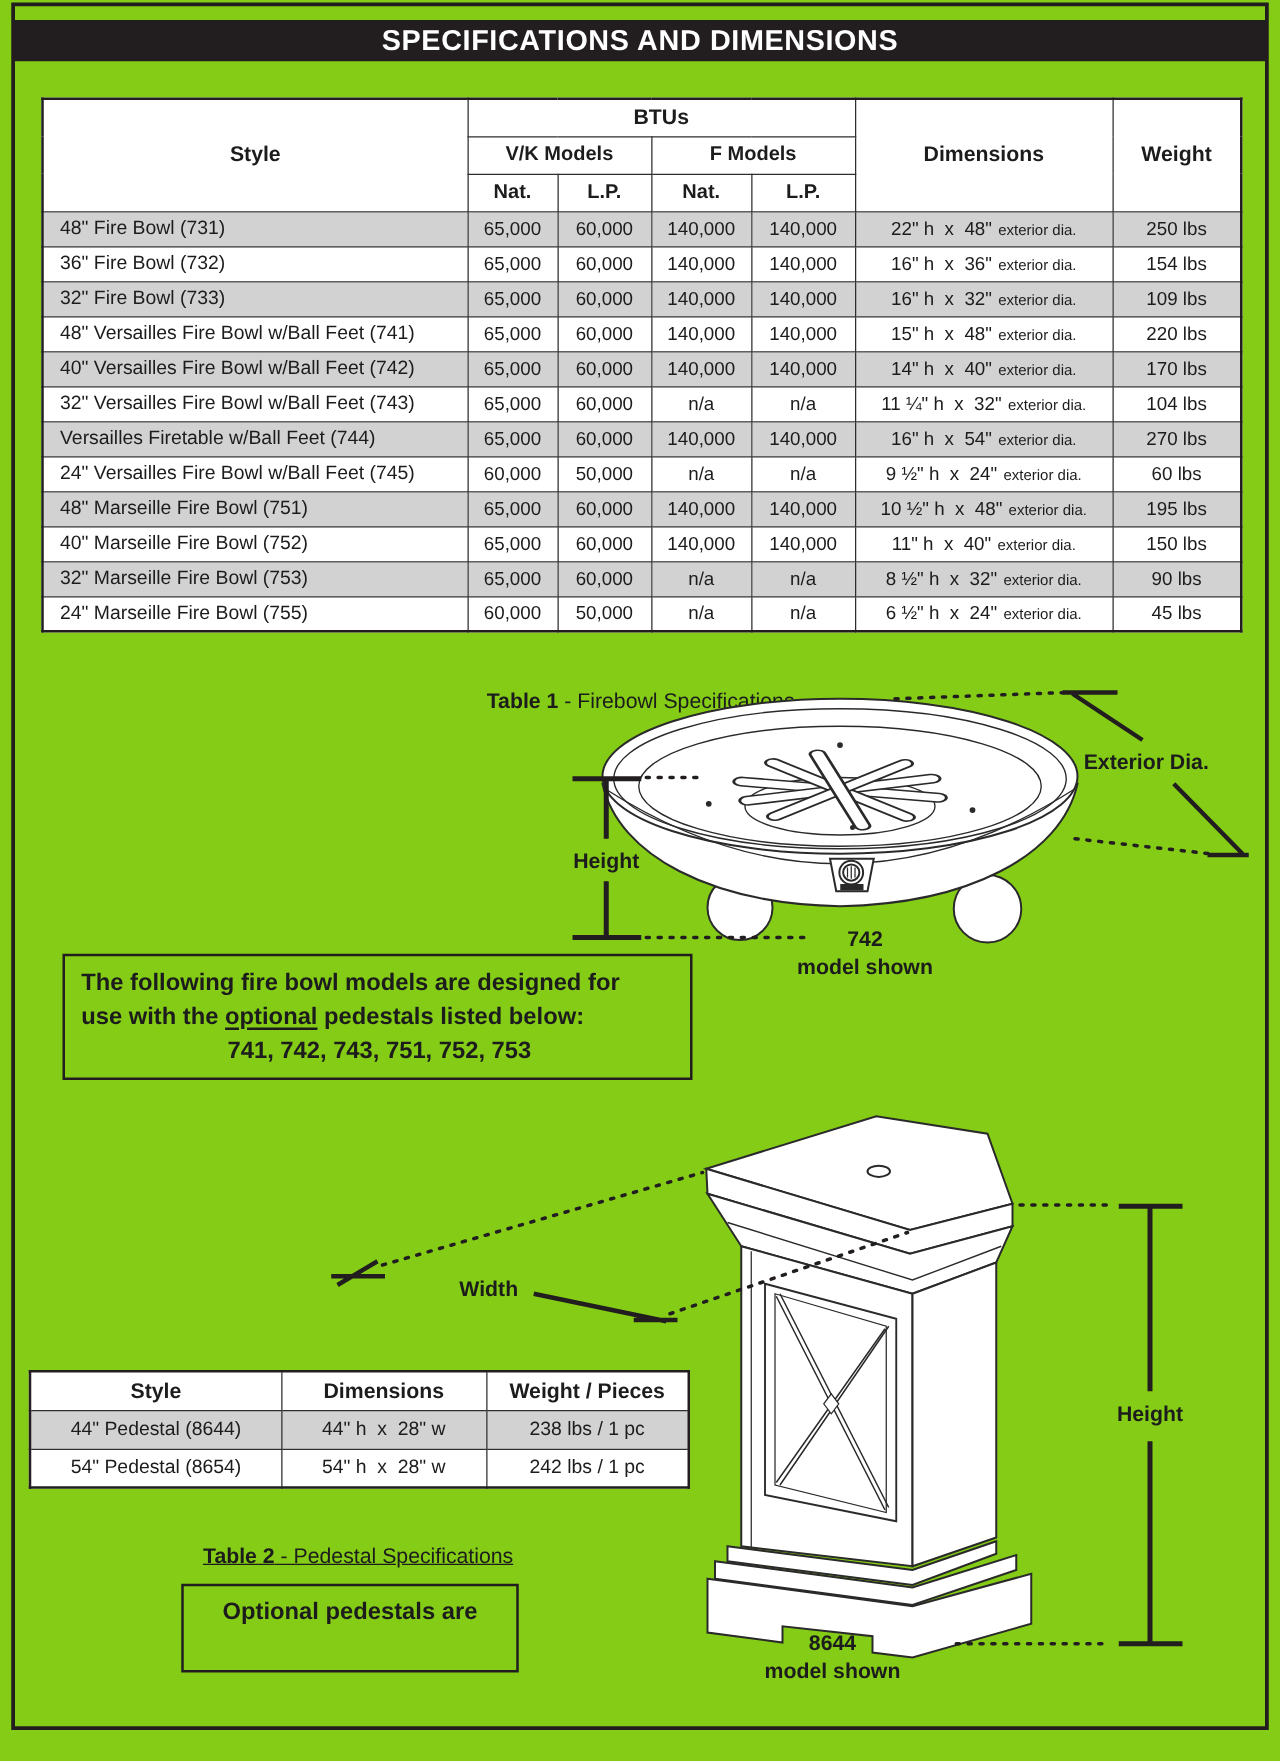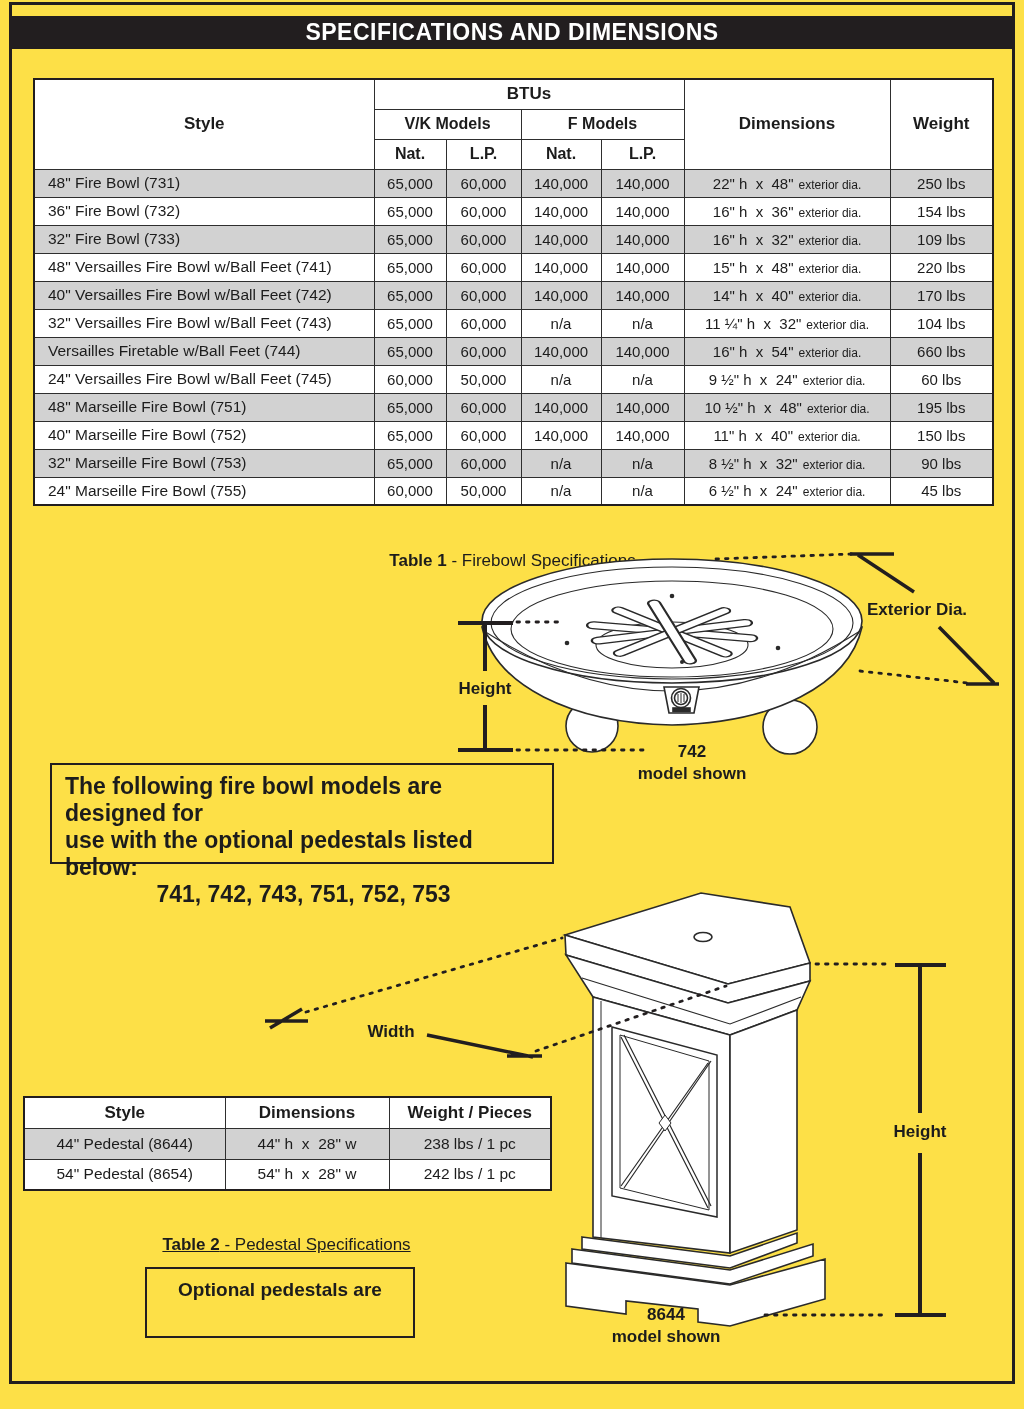--- a/index.html
+++ b/index.html
@@ -1,16 +1,16 @@
 <!DOCTYPE html>
 <html><head>
 <meta charset="utf-8">
 <style>
   html,body{margin:0;padding:0;background:#fff;}
-  #canvas{position:relative;width:1024px;height:1409px;background:#fde047;
+  #canvas{position:relative;width:1024px;height:1409px;background:#84cc16;
           font-family:"Liberation Sans",sans-serif;color:#1c1c1c;overflow:hidden;}
   .page-border{position:absolute;left:9px;top:2px;width:1006px;height:1382px;
                border:3px solid #221e1f;box-sizing:border-box;}
   .banner{position:absolute;left:12px;top:16px;width:1000px;height:33px;background:#221e1f;
           color:#fff;font-weight:bold;font-size:23px;letter-spacing:.5px;
           text-align:center;line-height:33px;}
   
   table{border-collapse:collapse;table-layout:fixed;background:#fff;}
   .t1{position:absolute;left:33px;top:78px;width:959px;border:2.5px solid #221e1f;}
   .t1 th,.t1 td{border:1.5px solid #2e2e2e;padding:0;text-align:center;
@@ -26,24 +26,24 @@
   .style-cell{text-align:left !important;padding-left:13px !important;font-size:15.5px !important;}
   .shaded{background:#d2d2d2;}
   .dim-main{font-size:15px;white-space:pre;}
   .dim-note{font-size:12px;margin-left:5px;}
   .pre{white-space:pre;}
   
   .caption{position:absolute;font-size:17px;text-align:center;margin-top:39px;}
   .cap1{left:33px;top:512px;width:959px;}
   .cap2{left:23px;top:1196px;width:527px;text-decoration:underline;}
   .notebox{position:absolute;left:50px;top:763px;width:504px;height:101px;box-sizing:border-box;
-           border:2.5px solid #221e1f;font-weight:bold;font-size:23px;line-height:27px;
+           border:2.5px solid #221e1f;font-weight:bold;font-size:19px;line-height:27px;
            padding:8px 10px 0 13px;}
   .notebox .models{text-align:center;}
-  .uline{text-decoration-thickness:2px;text-underline-offset:3px;}
+  .uline{text-decoration:underline;text-decoration-thickness:2px;text-underline-offset:3px;}
   .optbox{position:absolute;left:145px;top:1267px;width:270px;height:71px;box-sizing:border-box;
           border:2.5px solid #221e1f;font-weight:bold;font-size:19px;line-height:26px;
           text-align:center;padding-top:8px;}
   
   .fig{position:absolute;}
   .fig1{left:420px;top:535px;}
   .fig2{left:260px;top:885px;}
   .ln{stroke:#2a2a2a;stroke-width:1.6;fill:#fff;}
   .nf{fill:none;}
   .thin{stroke-width:1.1;}
@@ -143,21 +143,21 @@
         <td><span class="dim-main">11 ¼" h  x  32"</span><span class="dim-note">exterior dia.</span></td>
         <td>104 lbs</td>
       </tr>
       <tr class="shaded">
         <td class="style-cell">Versailles Firetable w/Ball Feet (744)</td>
         <td>65,000</td>
         <td>60,000</td>
         <td>140,000</td>
         <td>140,000</td>
         <td><span class="dim-main">16" h  x  54"</span><span class="dim-note">exterior dia.</span></td>
-        <td>660 lbs</td>
+        <td>270 lbs</td>
       </tr>
       <tr>
         <td class="style-cell">24" Versailles Fire Bowl w/Ball Feet (745)</td>
         <td>60,000</td>
         <td>50,000</td>
         <td>n/a</td>
         <td>n/a</td>
         <td><span class="dim-main">9 ½" h  x  24"</span><span class="dim-note">exterior dia.</span></td>
         <td>60 lbs</td>
       </tr>

